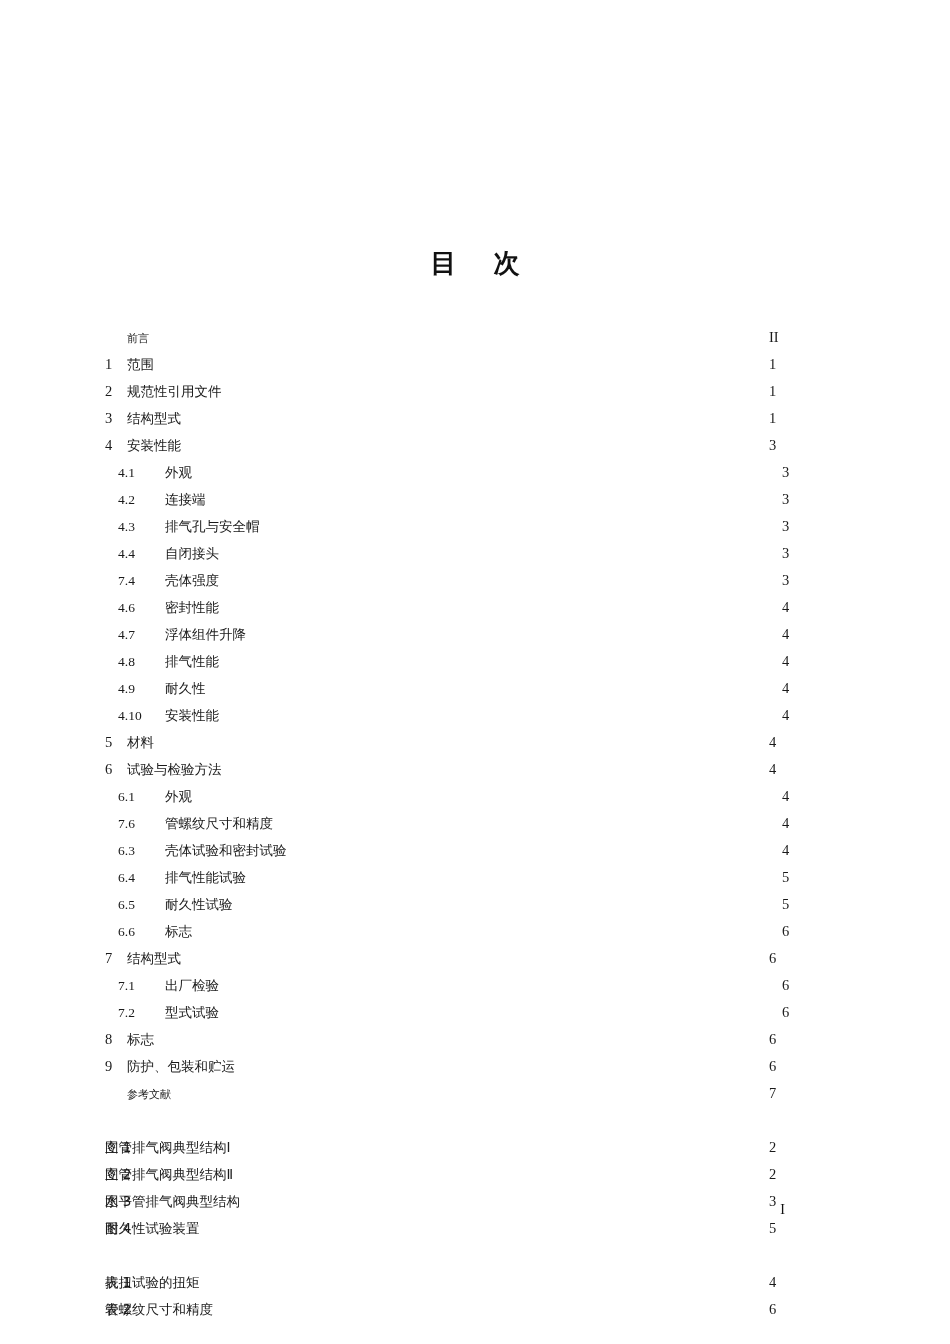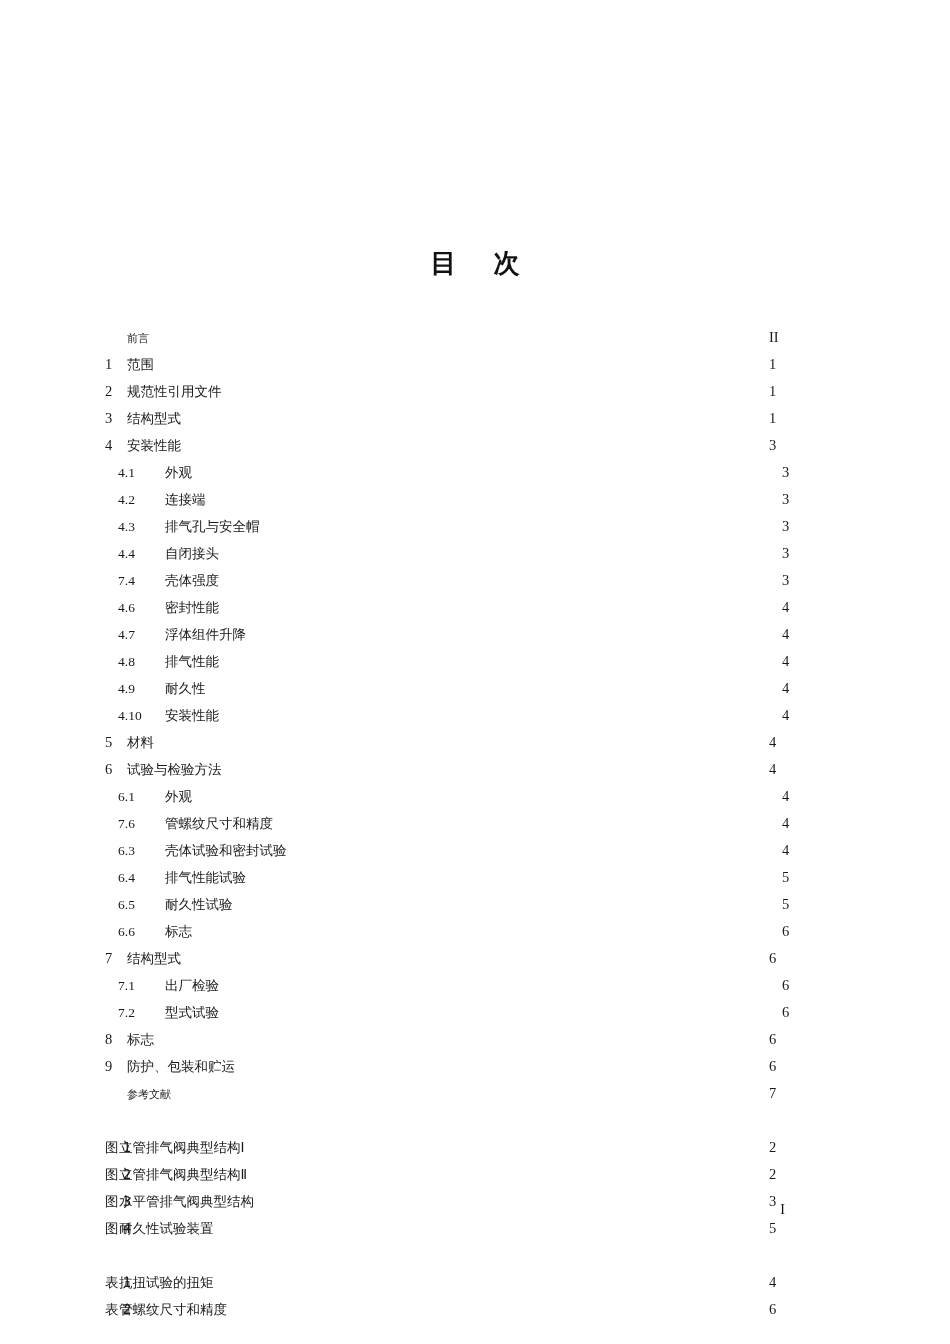--- a/index.html
+++ b/index.html
@@ -119,21 +119,20 @@
     font-size: 13.5px;
   }
   
   .figrow .num {
     width: 0;
     margin-right: 0;
     font-family: "DejaVu Sans", "Liberation Sans", sans-serif;
     font-size: 13.5px;
   }
   .figrow .label {
-    margin-left: 14px;
   }
   
   .doc-footer {
     position: absolute;
     left: 105px;
     top: 1202px;
     width: 680px;
     text-align: right;
     font-family: "Liberation Serif", serif;
     font-size: 14px;

